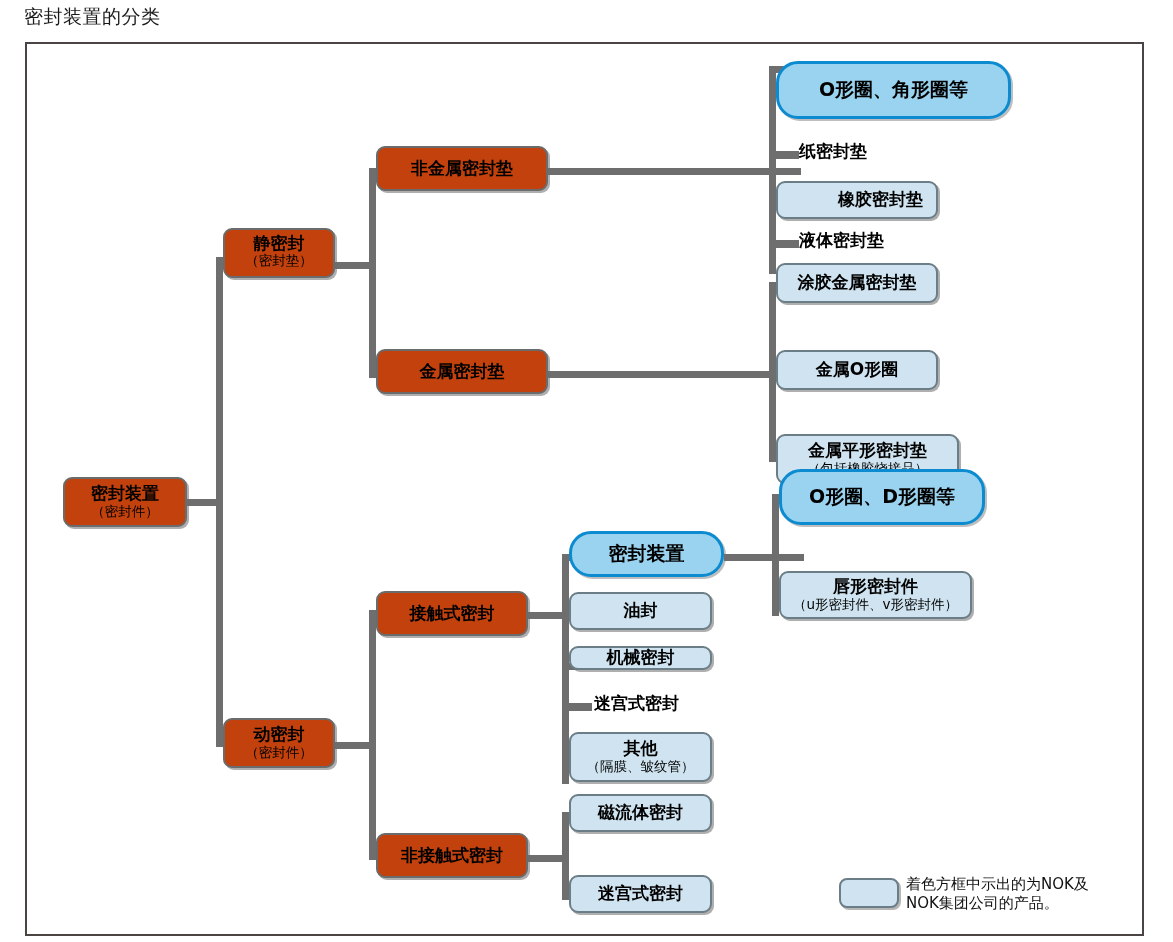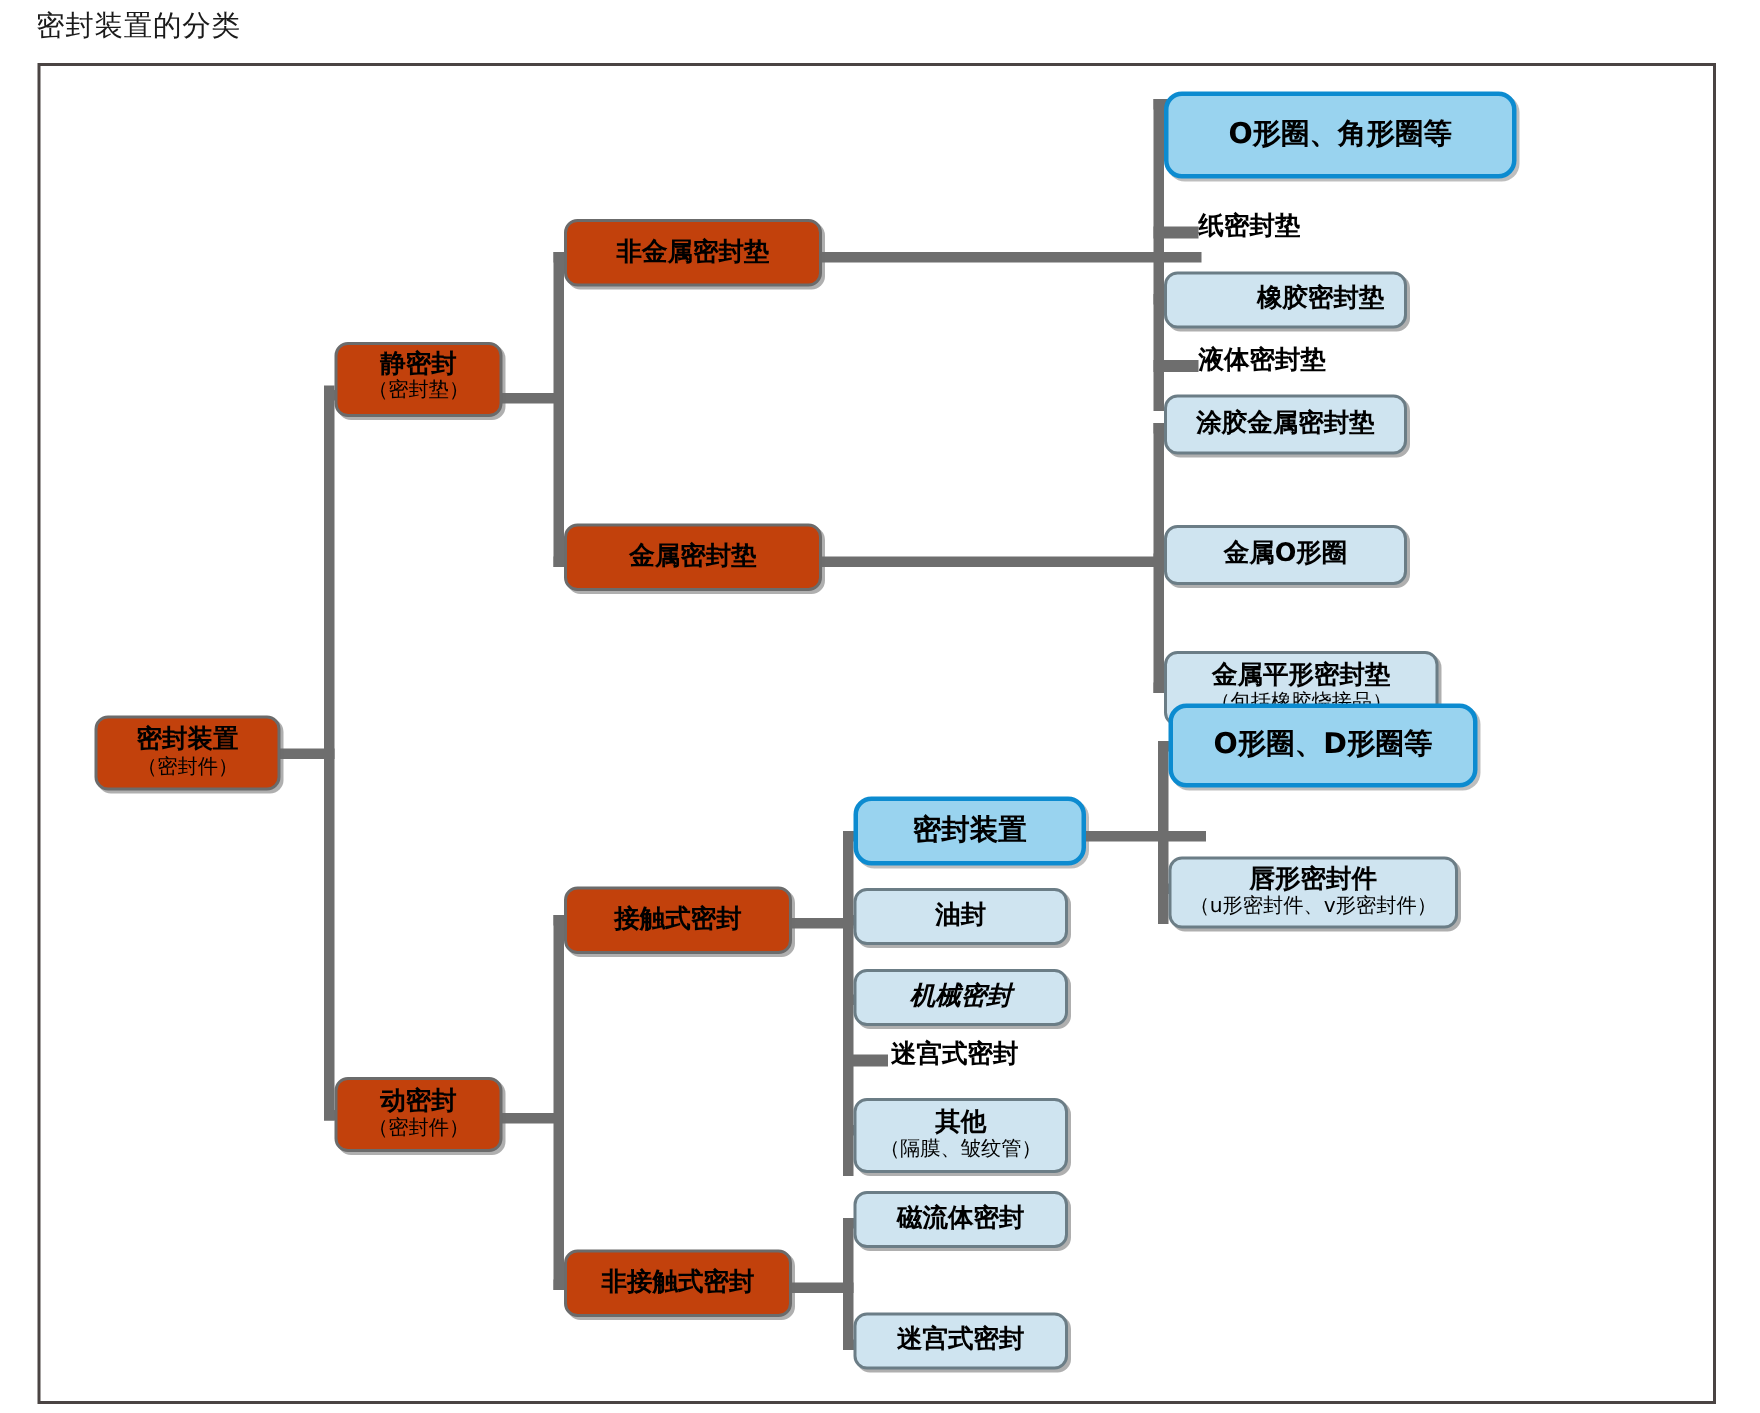--- a/index.html
+++ b/index.html
@@ -79,21 +79,21 @@
   .node.lblue {
     background: #cfe4f0;
     border: 2px solid #6b7d86;
     box-shadow: 2px 2px 0 rgba(110,110,110,0.55);
   }
 
   
   .node.blue {
     background: #99d3ef;
     border: 3px solid #0c8bd0;
-    border-radius: 12px;
+    border-radius: 22px;
     box-shadow: 2px 2px 0 rgba(110,110,110,0.45);
   }
   .node.blue .main { font-size: 19px; }
 
   
   .node.plain {
     background: transparent;
     border: none;
     box-shadow: none;
     border-radius: 0;
@@ -246,21 +246,21 @@
   </div>
 
   <div class="node blue" style="left:542px; top:487px; width:155px; height:46px;">
     <span class="main">密封装置</span>
   </div>
 
   <div class="node lblue" style="left:542px; top:548px; width:143px; height:38px;">
     <span class="main">油封</span>
   </div>
 
-  <div class="node lblue" style="left:542px; top:602px; width:143px; height:38px;font-style:italic;">
+  <div class="node lblue" style="left:542px; top:602px; width:143px; height:24px;">
     <span class="main">机械密封</span>
   </div>
 
   <div class="node plain" style="left:563px; top:646px; width:150px; height:28px;">
     <span class="main">迷宫式密封</span>
   </div>
 
   <div class="node lblue" style="left:542px; top:688px; width:143px; height:50px;">
     <span class="main">其他</span>
     <span class="sub">（隔膜、皱纹管）</span>
@@ -276,14 +276,19 @@
   </div>
 
   <div class="node lblue" style="left:542px; top:750px; width:143px; height:38px;">
     <span class="main">磁流体密封</span>
   </div>
 
   <div class="node lblue" style="left:542px; top:831px; width:143px; height:38px;">
     <span class="main">迷宫式密封</span>
   </div>
 
+  <div id="legend" style="left:812px; top:831px; width:290px;">
+    <div id="legend-swatch"></div>
+    <div id="legend-text">着色方框中示出的为NOK及
+NOK集团公司的产品。</div>
+  </div>
 
 </div>
 
 </body></html>

